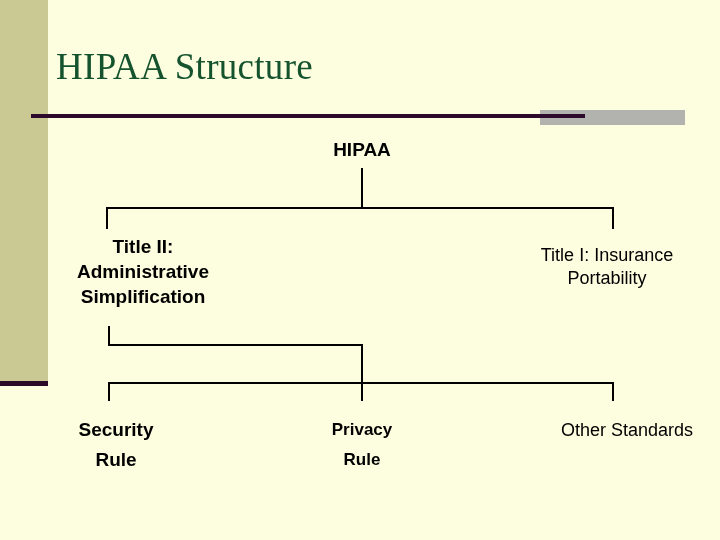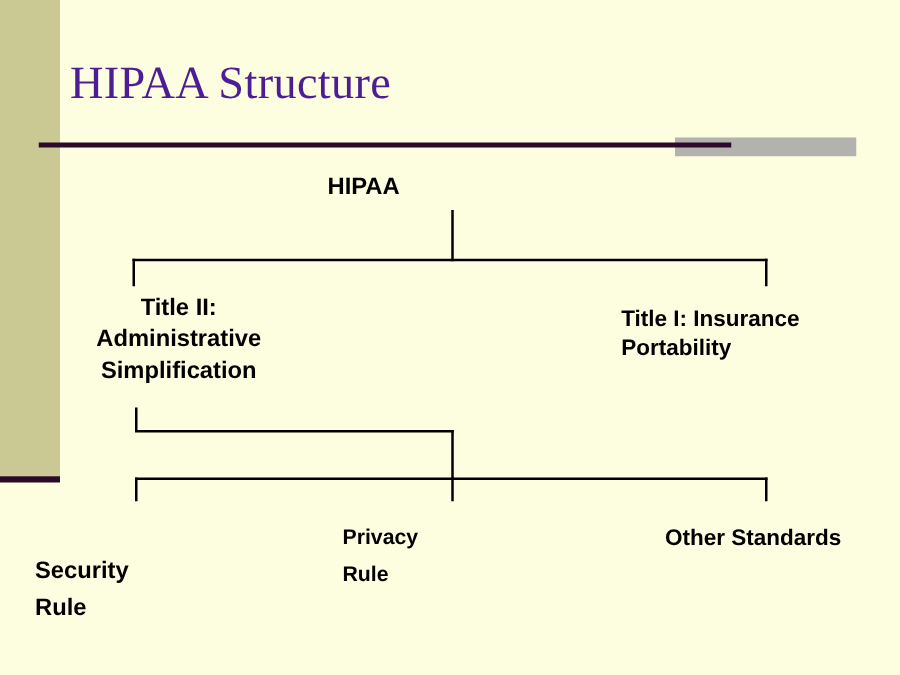--- a/index.html
+++ b/index.html
@@ -40,21 +40,21 @@
   }
 
   
   .title {
     position: absolute;
     left: 56px;
     top: 44px;
     font-family: "Liberation Serif", serif;
     font-size: 37px;
     line-height: 46px;
-    color: #4c1d95;
+    color: #14532d;
     white-space: nowrap;
     letter-spacing: .3px;
   }
   .title-shadow-block {
     position: absolute;
     left: 540px;
     top: 110px;
     width: 145px;
     height: 15px;
     background: #b2b2ae;
@@ -74,24 +74,23 @@
     background: #000000;
   }
   .ln.h { height: 2px; }
   .ln.v { width: 2px; }
 
   
   .node {
     position: absolute;
     color: #000000;
     font-family: "Liberation Sans", sans-serif;
-    font-weight: bold;
   }
   .node.bold { font-weight: bold; }
-  .node.ctr  { }
+  .node.ctr  { text-align: center; }
   .node.left { text-align: center; }
 
   #node-hipaa {
     left: 262px;
     top: 138px;
     width: 200px;
     font-size: 19px;
     line-height: 24px;
   }
   #node-title2 {
@@ -107,21 +106,20 @@
     width: 220px;
     font-size: 18px;
     line-height: 23px;
   }
   #node-security {
     left: 28px;
     top: 415px;
     width: 176px;
     font-size: 19px;
     line-height: 30px;
-    margin-top: 27px;
   }
   #node-privacy {
     left: 274px;
     top: 415px;
     width: 176px;
     font-size: 17px;
     line-height: 30px;
   }
   #node-other {
     left: 532px;

